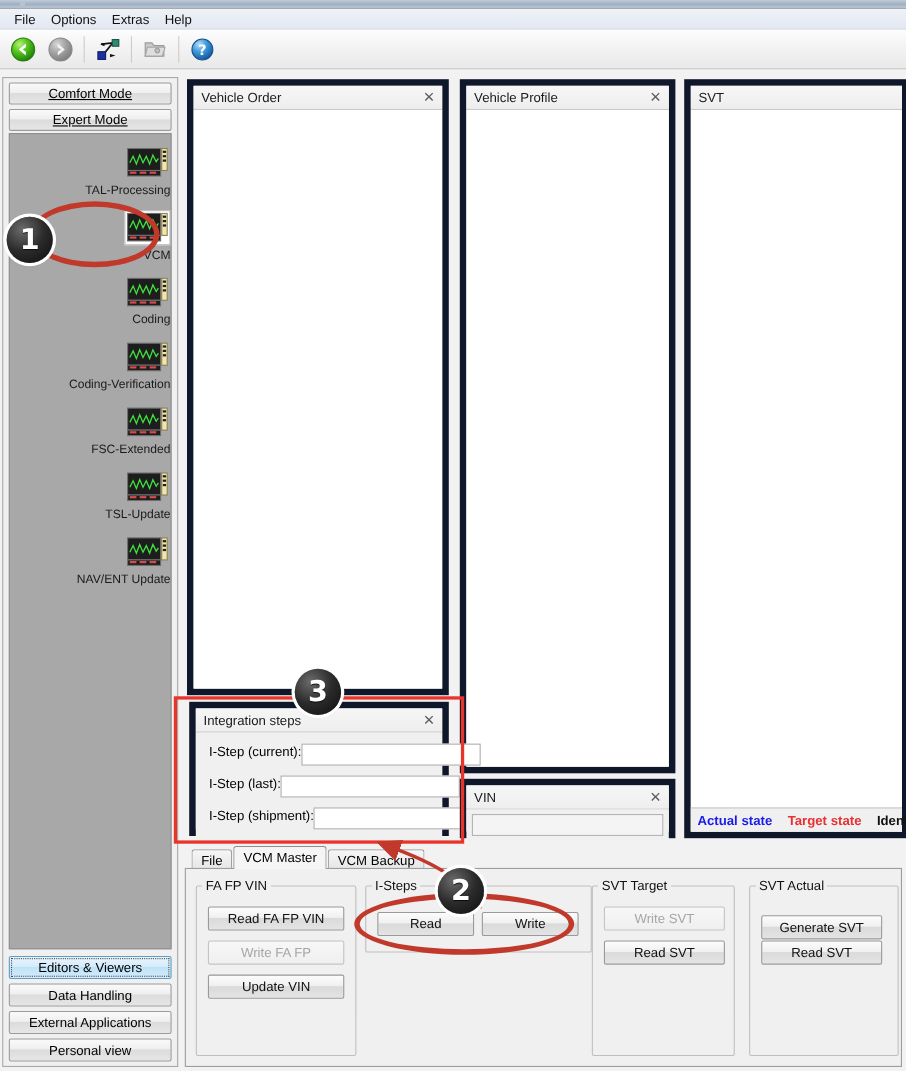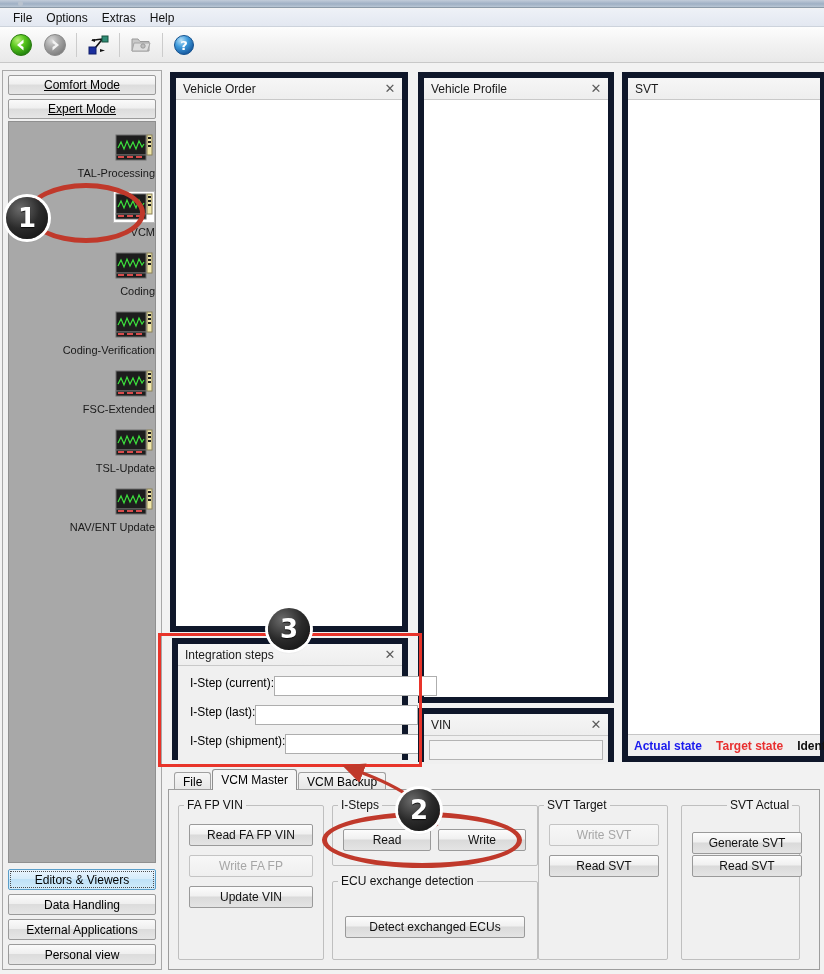--- a/index.html
+++ b/index.html
@@ -603,32 +603,28 @@
         <div class="gbtn disabled" style="left:10px; top:43px; width:124px;">Write FA FP</div>
         <div class="gbtn" style="left:10px; top:74px; width:124px;">Update VIN</div>
       </fieldset>
 
       <fieldset class="grp" style="left:163px; top:8px; width:206px; height:68px;">
         <legend>I-Steps</legend>
         <div class="gbtn" style="left:10px; top:17px; width:88px;">Read</div>
         <div class="gbtn" style="left:105px; top:17px; width:88px;">Write</div>
       </fieldset>
 
-      <fieldset class="grp" style="left:163px; top:84px; width:206px; height:86px;">
-        <legend>ECU exchange detection</legend>
-        <div class="gbtn" style="left:12px; top:28px; width:180px;">Detect exchanged ECUs</div>
-      </fieldset>
 
       <fieldset class="grp" style="left:369px; top:8px; width:130px; height:162px;">
         <legend>SVT Target</legend>
         <div class="gbtn disabled" style="left:10px; top:12px; width:110px;">Write SVT</div>
         <div class="gbtn" style="left:10px; top:43px; width:110px;">Read SVT</div>
       </fieldset>
 
-      <fieldset class="grp" style="left:512px; top:8px; width:119px; height:162px;padding-left:40px;">
+      <fieldset class="grp" style="left:512px; top:8px; width:136px; height:162px;">
         <legend>SVT Actual</legend>
         <div class="gbtn" style="left:10px; top:20px; width:110px;">Generate SVT</div>
         <div class="gbtn" style="left:10px; top:43px; width:110px;">Read SVT</div>
       </fieldset>
 
     </div>
   </div>
 
   <div class="redbox" style="left:158px; top:633px; width:264px; height:134px;"></div>
 

